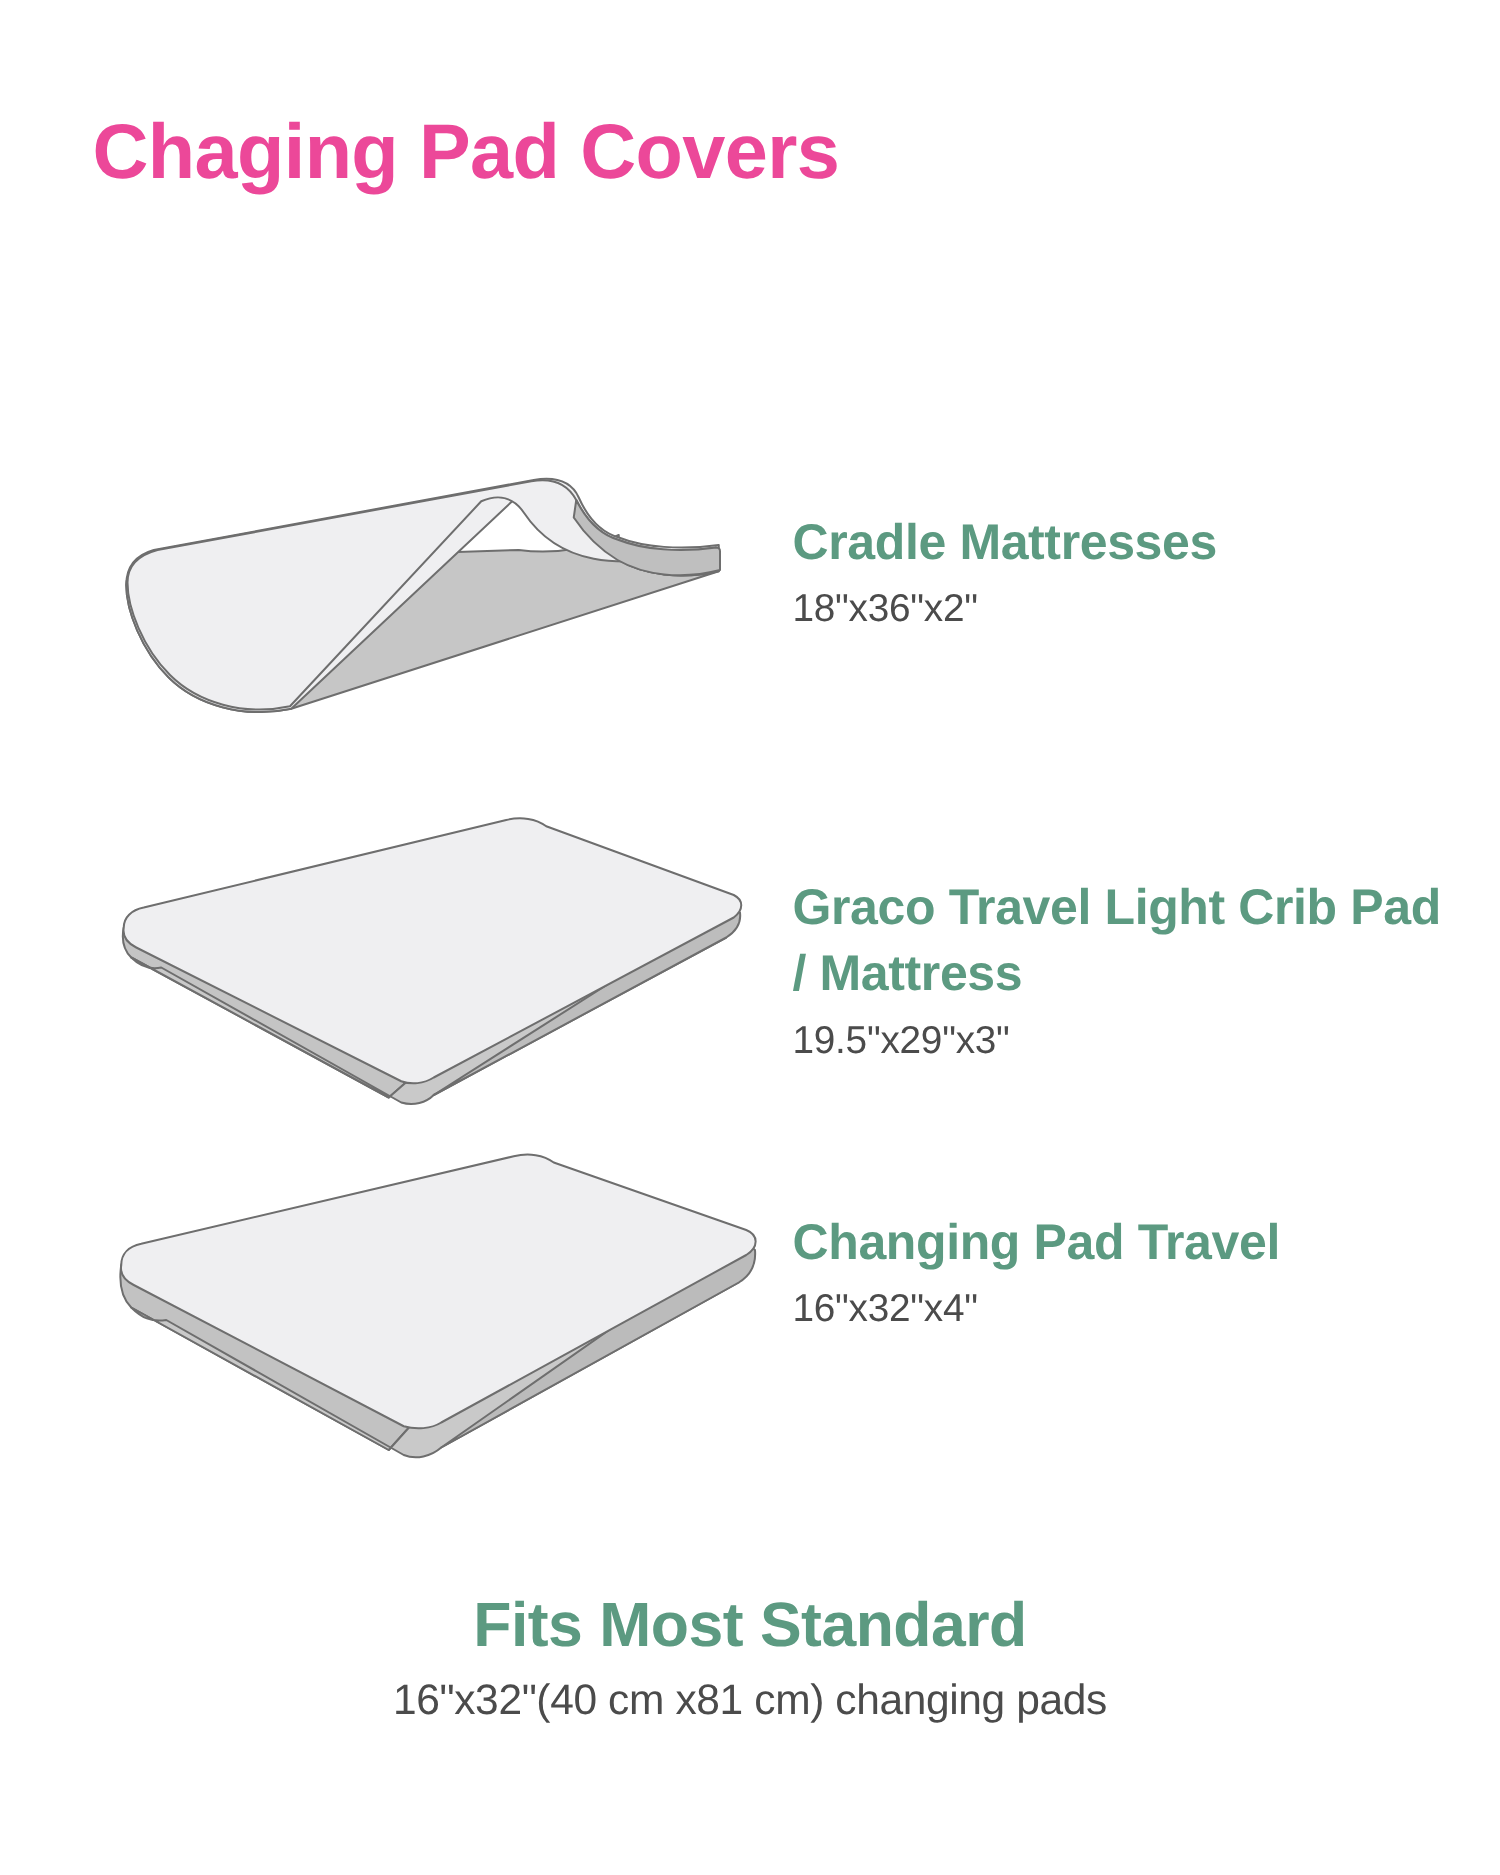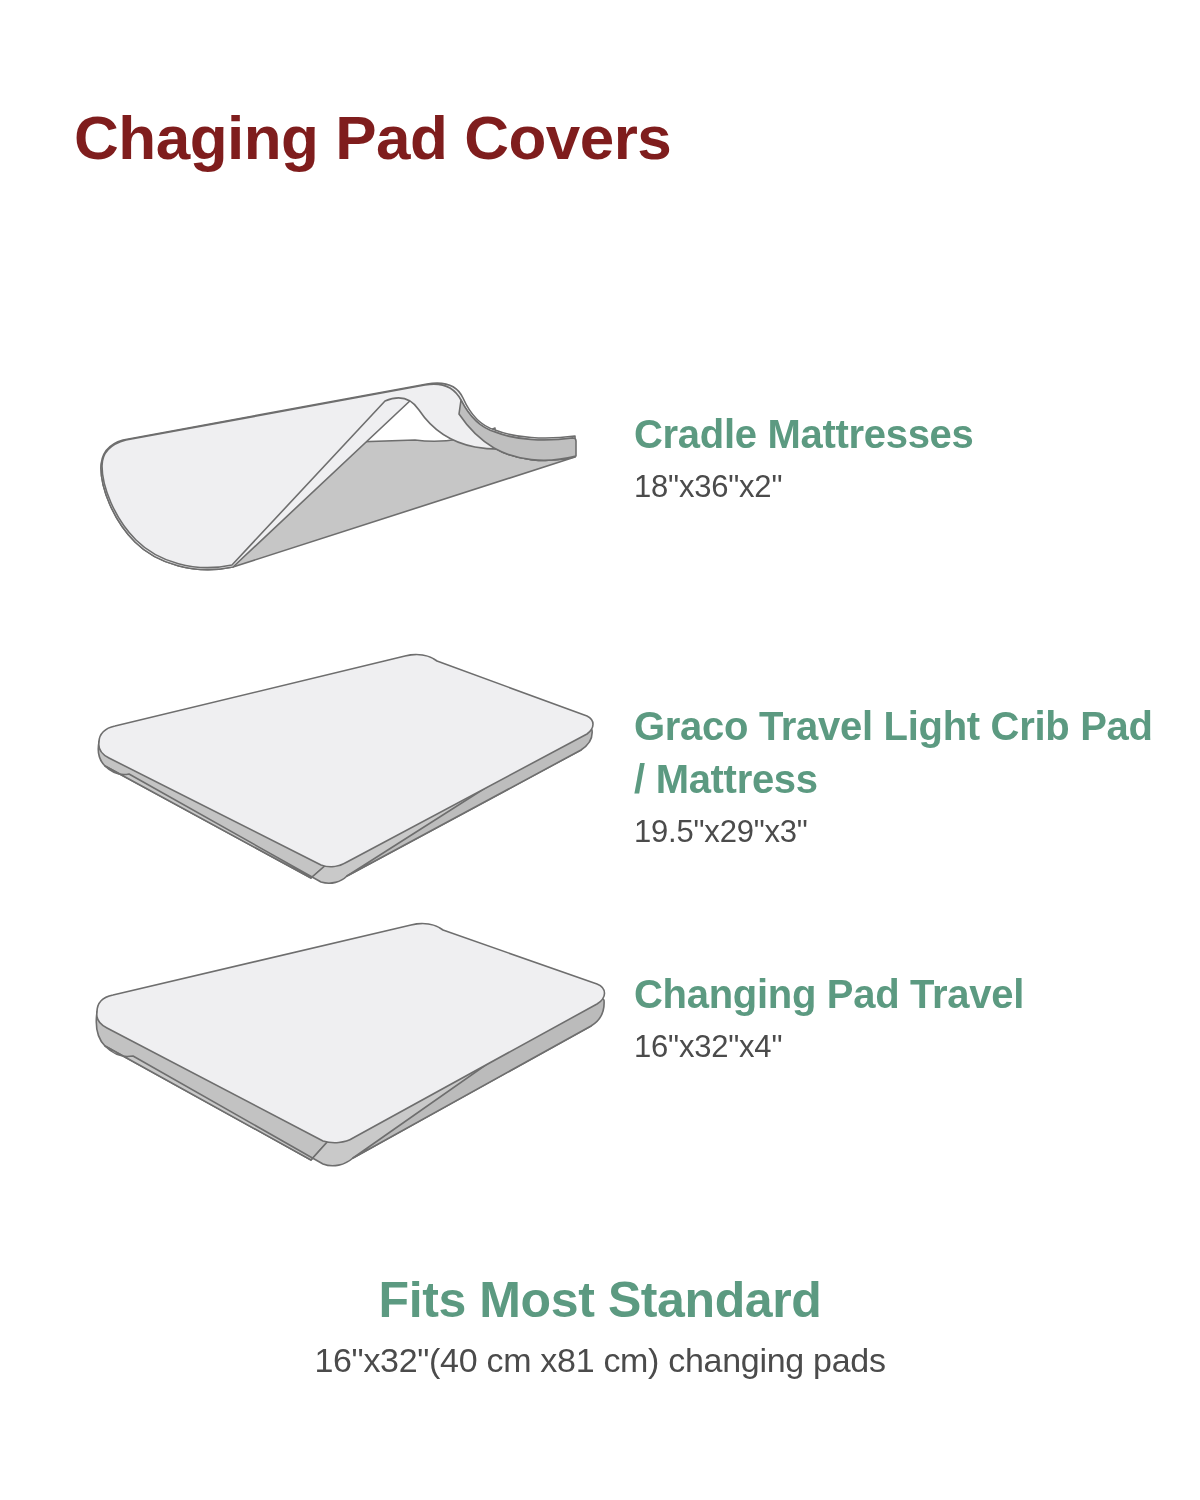--- a/index.html
+++ b/index.html
@@ -16,25 +16,25 @@
     width: 1200px;
     height: 1500px;
     background: #ffffff;
     overflow: hidden;
   }
 
   
   .page-title {
     position: absolute;
     left: 74px;
-    top: 104px;
+    top: 88px;
     font-size: 62px;
     font-weight: 700;
     letter-spacing: -0.5px;
-    color: #7f1d1d;
+    color: #ec4899;
     white-space: nowrap;
     line-height: 1.1;
   }
 
   
   .product-row {
     position: absolute;
     left: 0;
     width: 1200px;
   }

